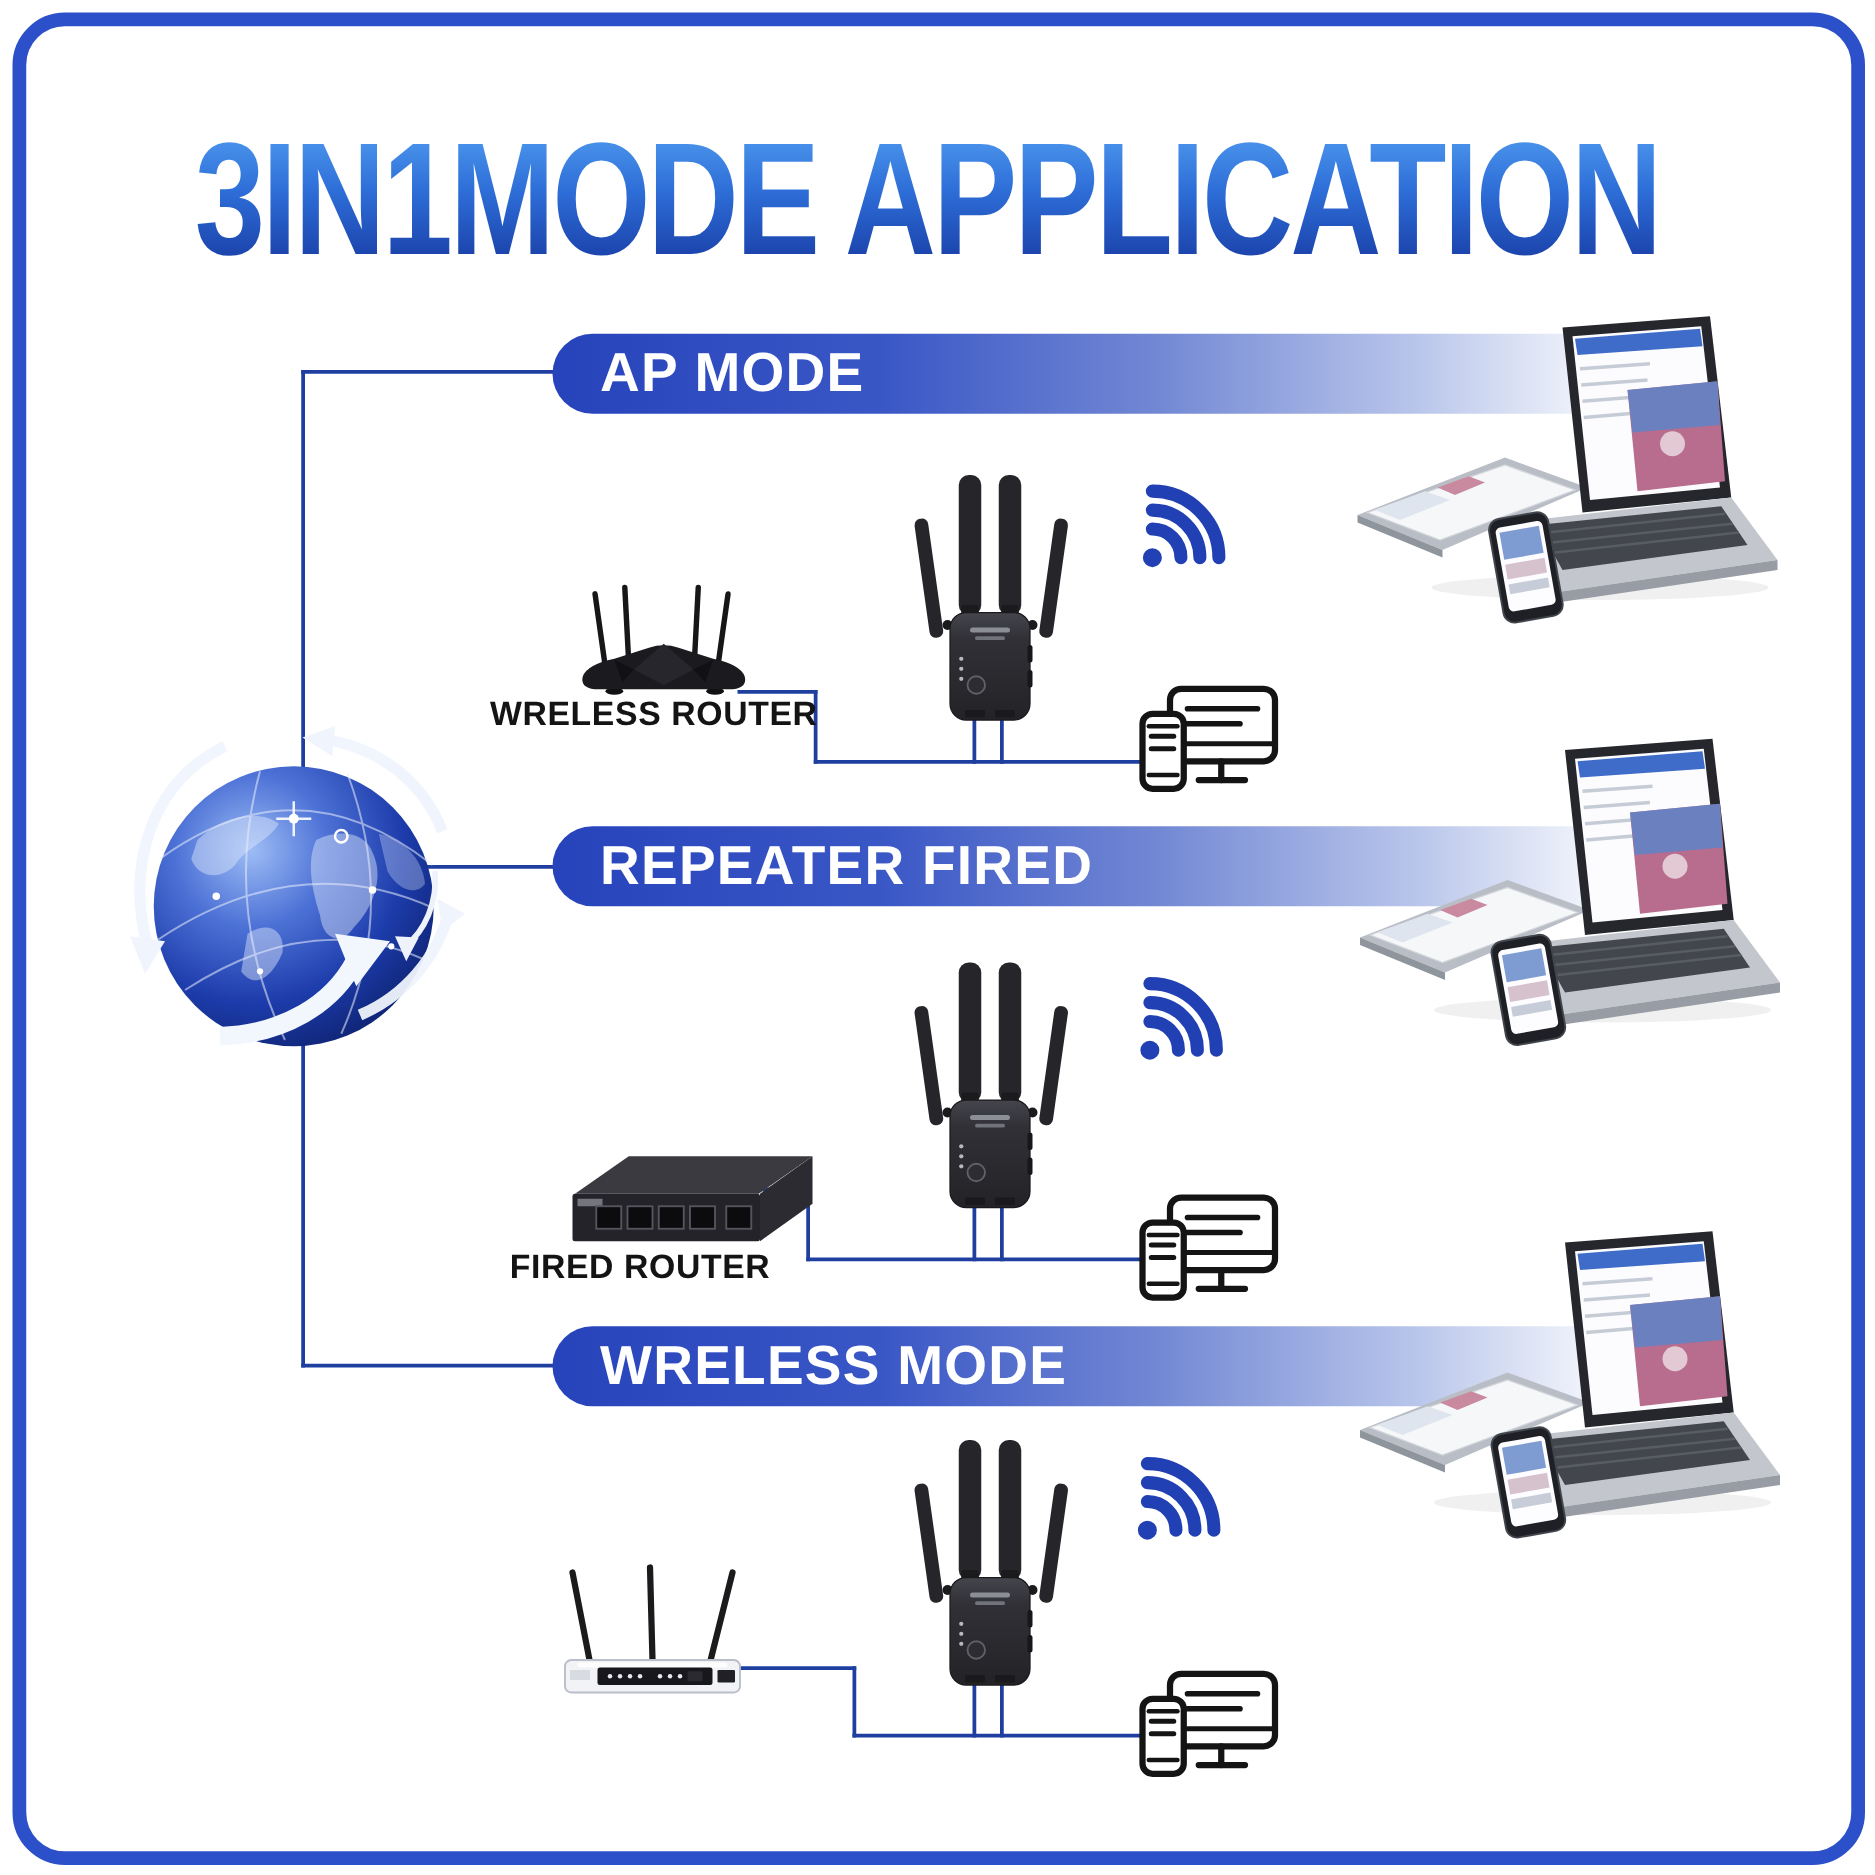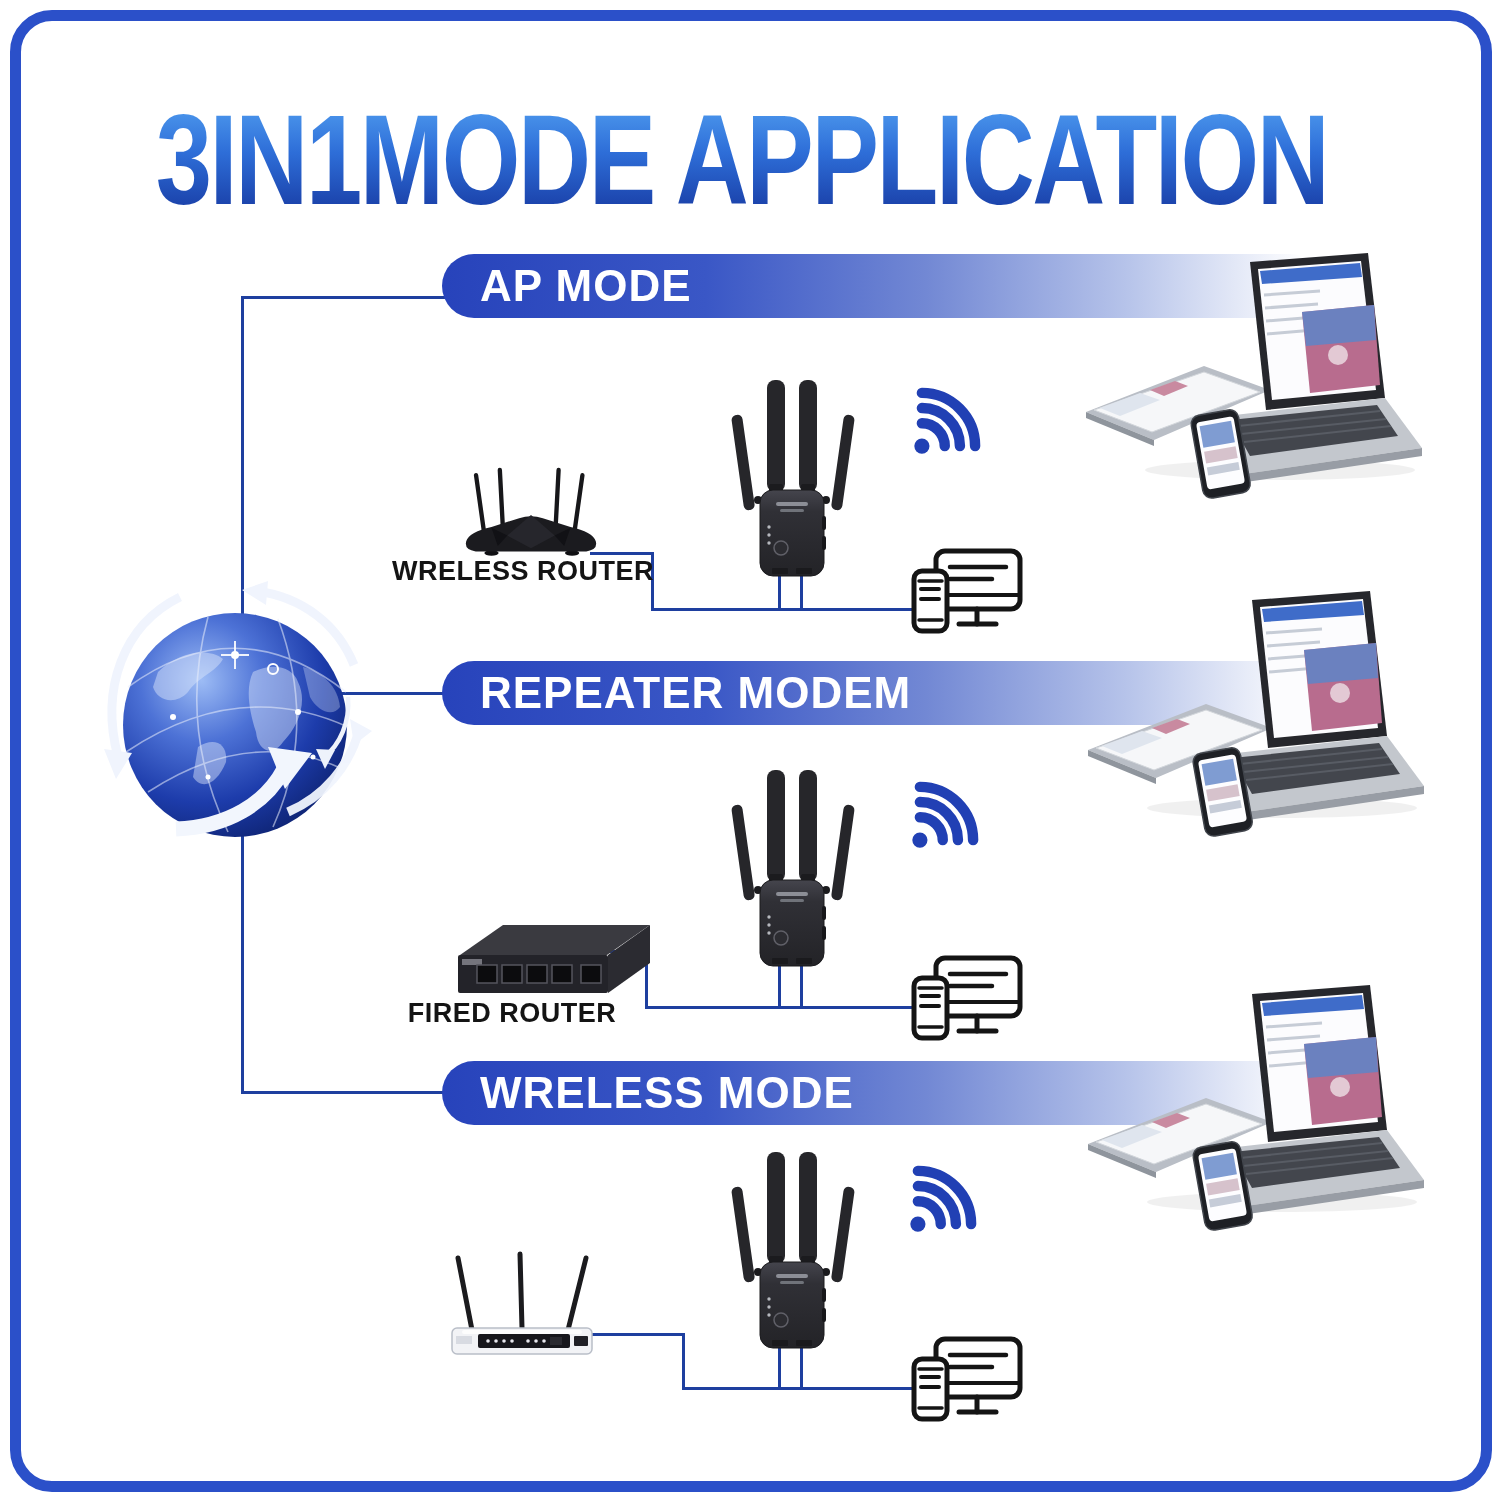--- a/index.html
+++ b/index.html
@@ -88,21 +88,21 @@
       <polygon points="16,172 44,176 28,202"></polygon>
       <polygon points="180,4 178,28 154,13"></polygon>
       <polygon points="262,142 284,154 266,168"></polygon>
     </g>
     <path d="M88,252 C140,250 178,226 196,192" stroke="#f2f6fd" stroke-width="15" fill="none"></path>
     <polygon points="180,170 224,176 197,212" fill="#f2f6fd"></polygon>
     <path d="M260,120 C262,145 252,168 236,180" stroke="#eef2fb" stroke-width="4.5" fill="none"></path>
     <polygon points="228,172 247,173 237,192" fill="#eef2fb"></polygon>
   </svg>
 
-  <div class="pill" style="top:254px">
+  <div class="pill" style="top:267px">
     <span>AP MODE</span>
   </div>
 
   <div class="ln" style="left:590px;top:552px;width:64px;height:3px"></div>
   <div class="ln" style="left:651px;top:552px;width:3px;height:59px"></div>
   <div class="ln" style="left:651px;top:608px;width:280px;height:3px"></div>
   <div class="ln" style="left:778px;top:576px;width:3px;height:35px"></div>
   <div class="ln" style="left:800px;top:576px;width:3px;height:35px"></div>
 
   <svg style="left:452px;top:466px" width="158" height="95" viewBox="0 0 200 120">
@@ -214,21 +214,21 @@
     <g transform="rotate(-10 140 200)">
       <rect x="116" y="162" width="48" height="84" rx="9" fill="#1e2025" stroke="#41454c" stroke-width="1.5"></rect>
       <rect x="121" y="169" width="38" height="68" rx="4" fill="#fdfdff"></rect>
       <rect x="124" y="173" width="32" height="22" fill="#7f9cd2"></rect>
       <rect x="124" y="199" width="32" height="12" fill="#d6c2cc"></rect>
       <rect x="124" y="215" width="32" height="8" fill="#c6ccd8"></rect>
     </g>
   </svg>
 
   <div class="pill" style="top:661px">
-    <span>REPEATER MODEM</span>
+    <span>REPEATER FIRED</span>
   </div>
 
   <div class="ln" style="left:600px;top:950px;width:48px;height:3px"></div>
   <div class="ln" style="left:645px;top:950px;width:3px;height:59px"></div>
   <div class="ln" style="left:645px;top:1006px;width:281px;height:3px"></div>
   <div class="ln" style="left:778px;top:964px;width:3px;height:45px"></div>
   <div class="ln" style="left:800px;top:964px;width:3px;height:45px"></div>
 
   <svg style="left:445px;top:915px" width="215" height="85" viewBox="0 0 215 85">
     <polygon points="15,40 58,10 205,10 162,40" fill="#3a3a40"></polygon>

